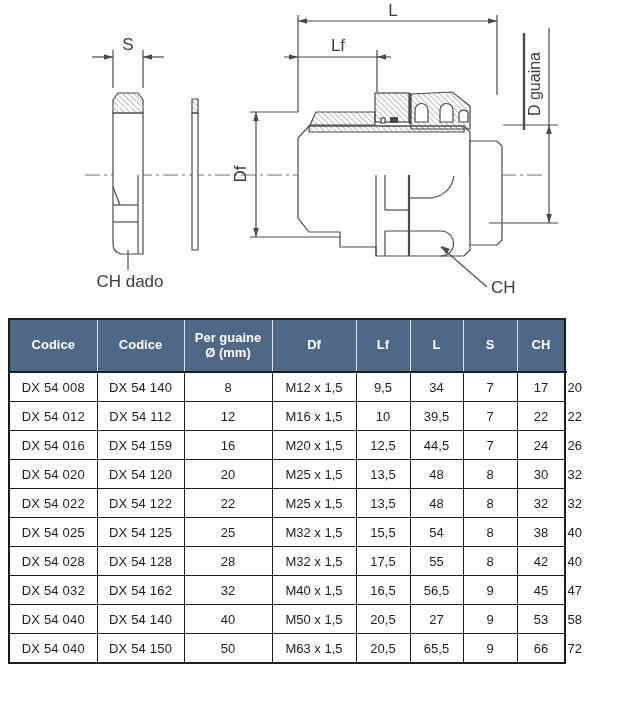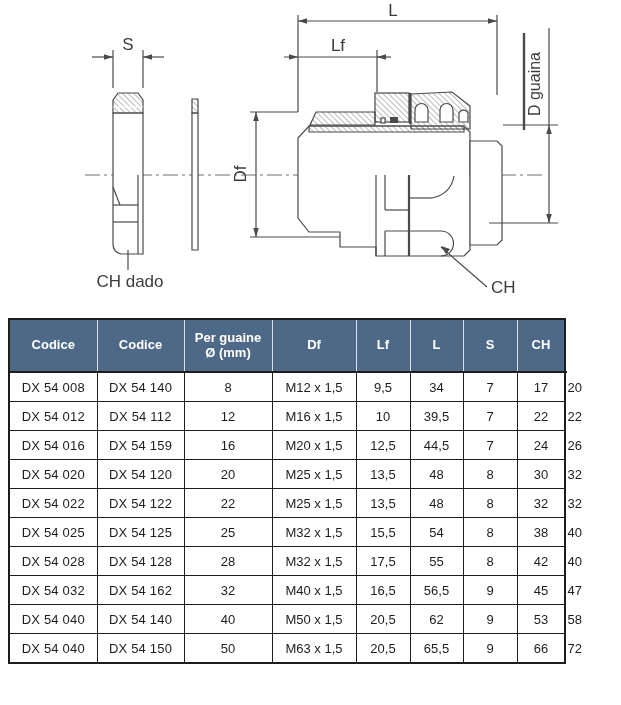--- a/index.html
+++ b/index.html
@@ -260,21 +260,21 @@
             <td>9</td>
             <td>45</td>
             <td>47</td>
           </tr>
           <tr>
             <td>DX 54 040</td>
             <td>DX 54 140</td>
             <td>40</td>
             <td>M50 x 1,5</td>
             <td>20,5</td>
-            <td>62</td>
+            <td>27</td>
             <td>9</td>
             <td>53</td>
             <td>58</td>
           </tr>
           <tr>
             <td>DX 54 040</td>
             <td>DX 54 150</td>
             <td>50</td>
             <td>M63 x 1,5</td>
             <td>20,5</td>

